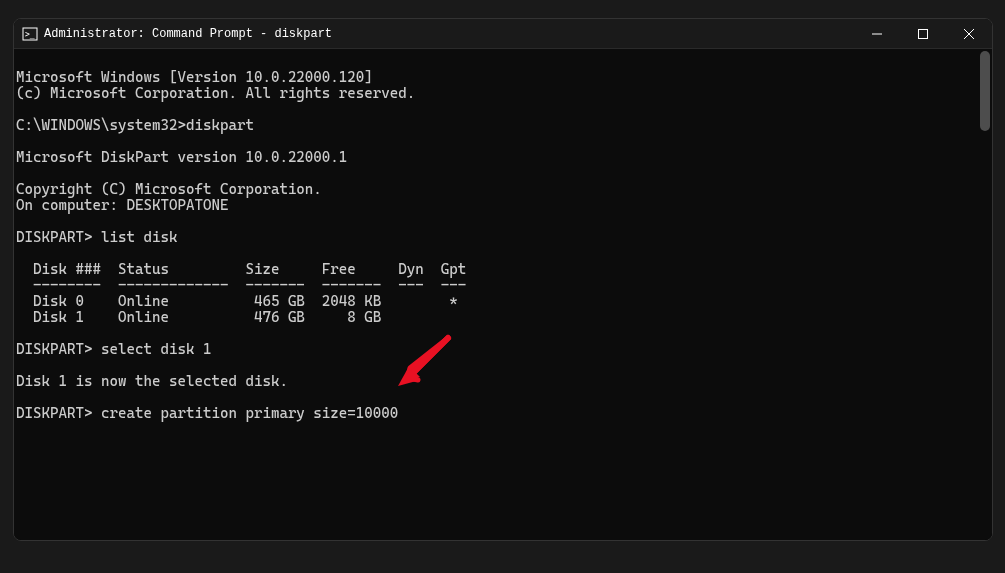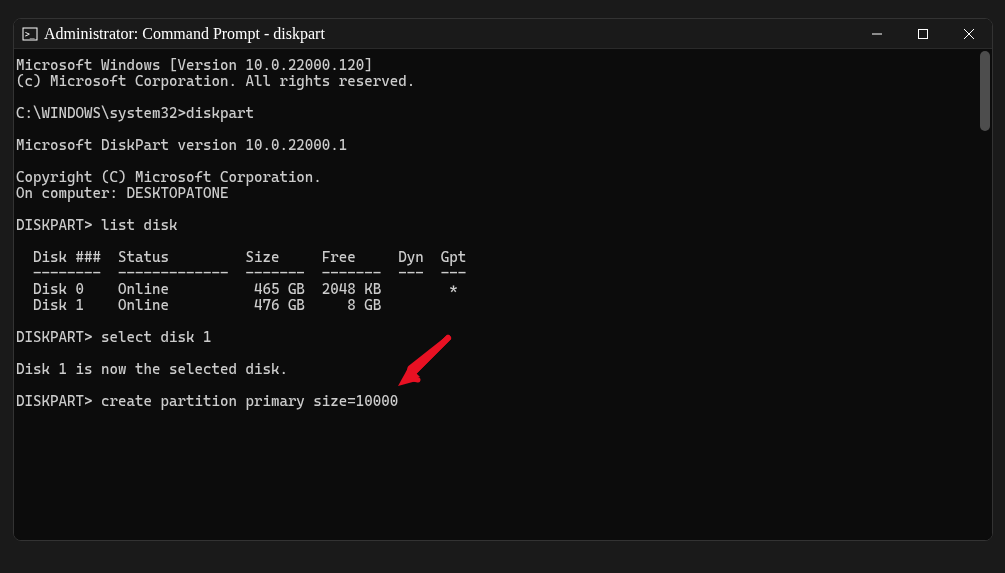--- a/index.html
+++ b/index.html
@@ -43,40 +43,40 @@
     }
     .app-icon {
       width: 16px;
       height: 16px;
       display: flex;
       align-items: center;
       justify-content: center;
     }
     .title {
       color: #ffffff;
-      font-family: Liberation Serif, serif;
-      font-size: 16px;
+      font-family: Liberation Mono, monospace;
+      font-size: 12px;
     }
     .window-controls {
       display: flex;
       height: 100%;
     }
     .win-btn {
       width: 46px;
       height: 30px;
       display: flex;
       align-items: center;
       justify-content: center;
       color: #ffffff;
       cursor: pointer;
     }
     .terminal {
       flex: 1;
       background: #0c0c0c;
-      padding: 8px 2px 4px 2px;
+      padding: 20px 2px 4px 2px;
       color: #cccccc;
       font-size: 14.5px;
       line-height: 16px;
       position: relative;
       overflow: hidden;
     }
     .terminal-content {
       white-space: pre;
       font-family: Consolas, 'Cascadia Mono', monospace;
     }

